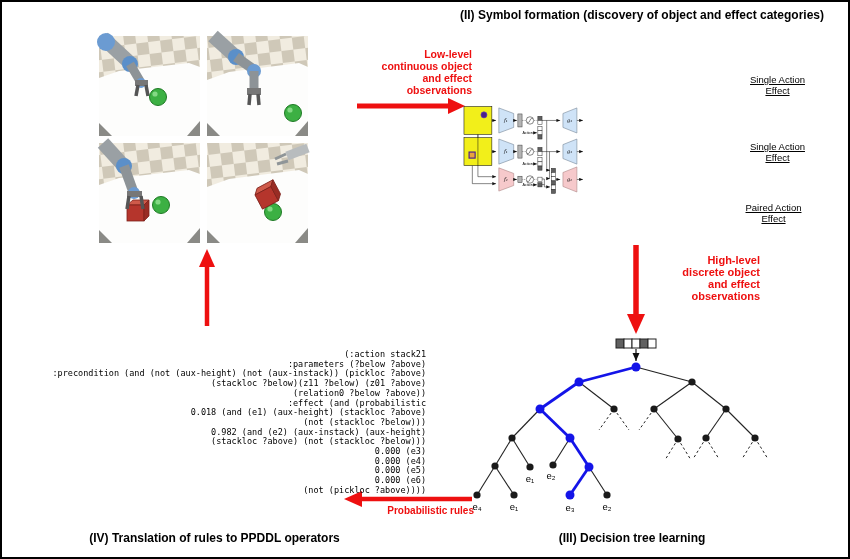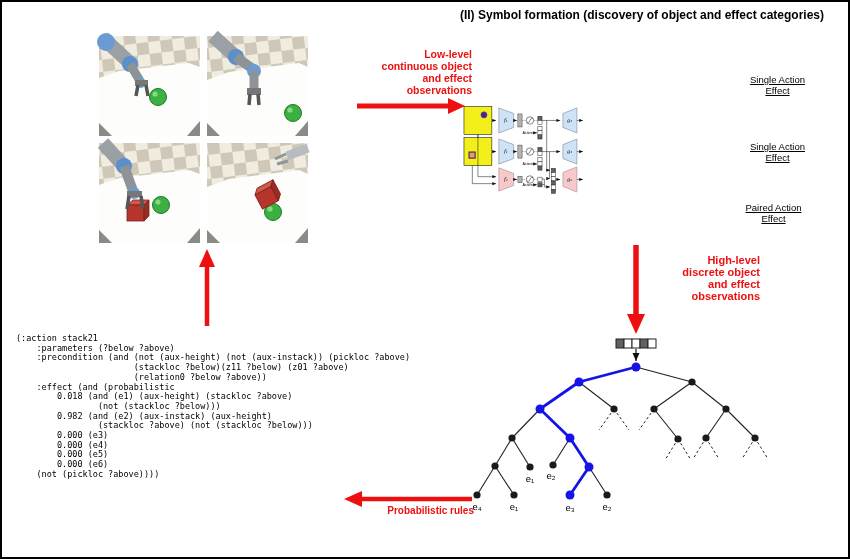--- a/index.html
+++ b/index.html
@@ -1,21 +1,21 @@
 <!DOCTYPE html>
 <html><head>
 <meta charset="utf-8">
 <style>
   html,body{margin:0;padding:0;background:#888;}
   #figure{position:relative;width:850px;height:559px;background:#fff;border:2px solid #000;box-sizing:border-box;overflow:hidden;font-family:"Liberation Sans",sans-serif;}
   .title{position:absolute;font-weight:bold;font-size:12px;color:#000;text-align:center;}
   .caption{position:absolute;font-weight:bold;font-size:12px;color:#000;text-align:center;}
   .red-note{position:absolute;color:#ee1010;font-weight:bold;text-align:right;white-space:pre-line;}
   .panel{position:absolute;background:#000;}
-  .code{position:absolute;left:14px;top:332px;margin:0;font-family:"DejaVu Sans Mono","Liberation Mono",monospace;font-size:8.5px;line-height:9.7px;color:#000;white-space:pre;}
+  .code{position:absolute;left:14px;top:332px;margin:16px;font-family:"DejaVu Sans Mono","Liberation Mono",monospace;font-size:8.5px;line-height:9.7px;color:#000;white-space:pre;text-align:right;}
   .fx-label{font-family:"DejaVu Serif","Liberation Serif",serif;font-style:italic;font-size:10.5px;}
   .small-label{font-family:"Liberation Sans",sans-serif;font-size:8px;fill:#000;}
   .out-label{position:absolute;width:95px;font-size:9.5px;line-height:11px;color:#000;text-align:center;white-space:pre-line;text-decoration:underline;}
   .leaf-label{font-family:"Liberation Sans",sans-serif;font-size:9.5px;fill:#000;}
   svg{position:absolute;overflow:visible;}
 </style>
 </head>
 <body>
 
 <div id="figure">
@@ -24,20 +24,22 @@
     <defs>
       <pattern id="chk" patternUnits="userSpaceOnUse" width="24" height="24" patternTransform="rotate(-7)">
         <rect width="24" height="24" fill="#f1ece0"></rect>
         <rect width="12" height="12" fill="#cfc8b8"></rect>
         <rect x="12" y="12" width="12" height="12" fill="#cfc8b8"></rect>
       </pattern>
     </defs>
   </svg>
 
   <div class="title" style="left:430px;width:420px;top:6px;">(II) Symbol formation (discovery of object and effect categories)</div>
+  <div class="caption" style="left:480px;width:300px;top:529px;">(III) Decision tree learning</div>
+  <div class="caption" style="left:30px;width:365px;top:529px;">(IV) Translation of rules to PPDDL operators</div>
 
   <svg class="panel" style="left:97px;top:34px;" width="101" height="100" viewBox="0 0 101 100">
     <rect width="101" height="100" fill="#0a0a0a"></rect>
     <rect x="0" y="0" width="101" height="52" fill="url(#chk)"></rect>
     <polygon points="0,56 0,42 20,35 90,27 101,31 101,100 0,100" fill="#fdfdfc"></polygon>
     <polygon points="0,87 13,100 0,100" fill="#8a8a86"></polygon>
     <polygon points="101,85 101,100 88,100" fill="#8a8a86"></polygon>
     <g>
       <line x1="4" y1="2" x2="30" y2="26" stroke="#9aa0a4" stroke-width="14"></line>
       <circle cx="7" cy="6" r="9" fill="#6b9bd2"></circle>

